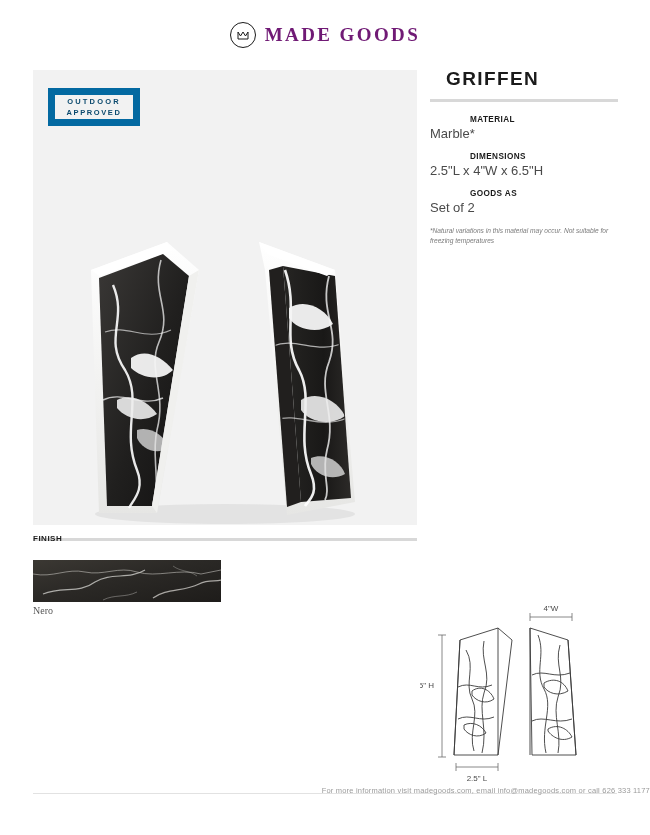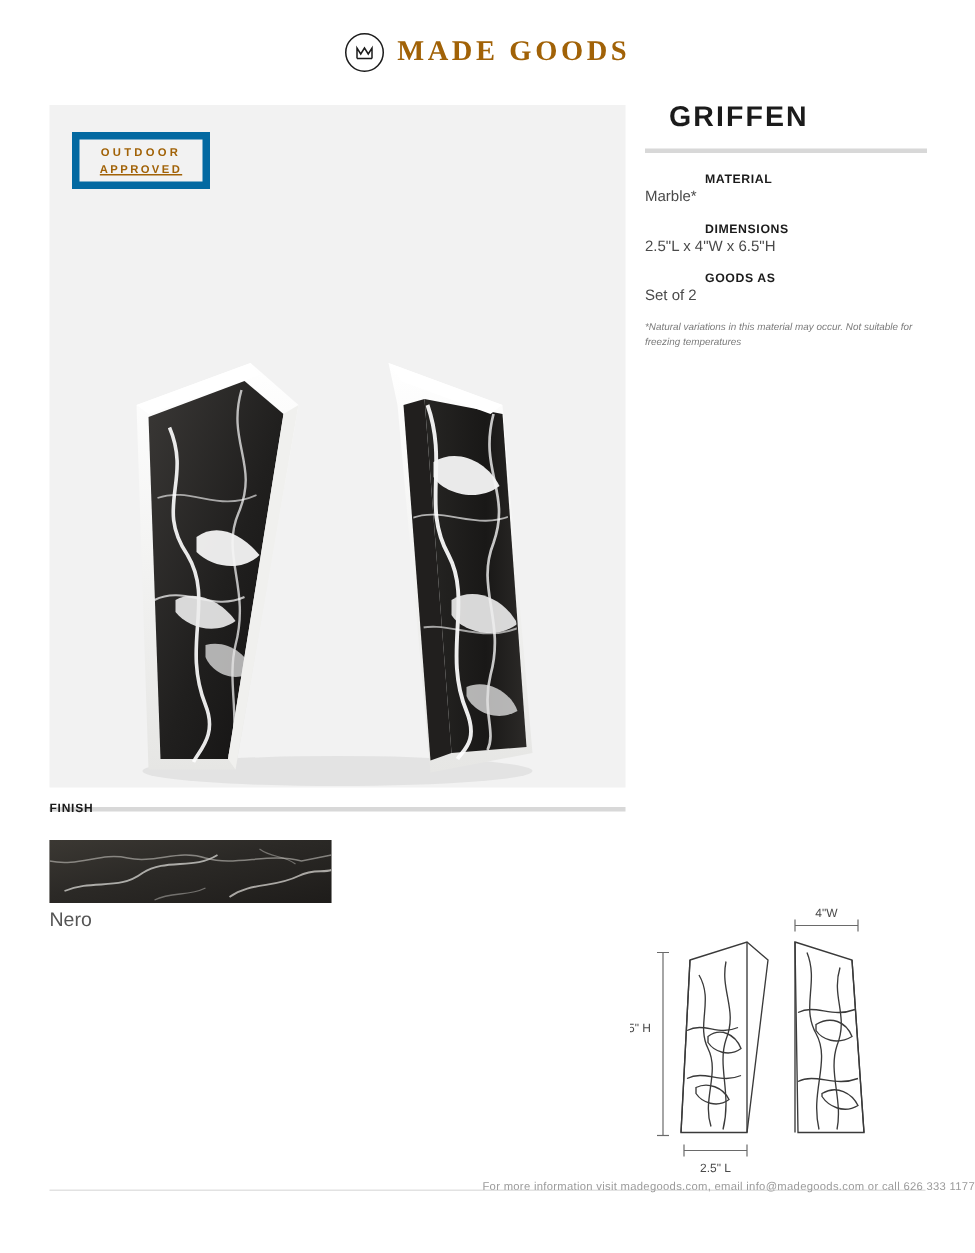--- a/index.html
+++ b/index.html
@@ -36,48 +36,48 @@
     font-size: 10px;
     font-family: "Liberation Serif", serif;
     letter-spacing: -1px;
     color: #1b1b1b;
   }
   .brand-name {
     font-family: "Liberation Serif", serif;
     font-size: 19px;
     letter-spacing: 2.4px;
     font-weight: 700;
-    color: #a16207;
+    color: #701a75;
   }
 
   
   .hero {
     position: absolute;
     left: 33px; top: 70px;
     width: 384px; height: 455px;
     background: #f2f2f2;
     overflow: hidden;
   }
   .badge {
     position: absolute;
     left: 15px; top: 18px;
     width: 92px; height: 38px;
-    border: 5px solid #0369a1;
+    border: 7px solid #0369a1;
     display: flex;
     flex-direction: column;
     align-items: center;
     justify-content: center;
-    color: #a16207;
+    color: #0c4a6e;
     background: rgba(242,242,242,0.6);
   }
   .badge .l1 {
     font-size: 7.5px; letter-spacing: 2.2px; font-weight: 700;
   }
   .badge .l2 {
-    font-size: 7.5px; letter-spacing: 1.6px; font-weight: 700; margin-top: 2px; text-decoration: underline;
+    font-size: 7.5px; letter-spacing: 1.6px; font-weight: 700; margin-top: 2px;
   }
   .bookends {
     position: absolute;
     left: 0; top: 0; width: 100%; height: 100%;
   }
 
   
   .info {
     position: absolute;
     left: 430px; top: 68px;
@@ -104,21 +104,21 @@
   }
   .spec-label {
     font-size: 8.2px;
     font-weight: 700;
     color: #1b1b1b;
     letter-spacing: 0.4px;
     margin-bottom: 2px;
     padding-left: 40px;
   }
   .spec-value {
-    font-size: 10px;
+    font-size: 13px;
     color: #4a4a4a;
     margin-bottom: 11px;
   }
   .footnote {
     font-size: 6.6px;
     font-style: italic;
     color: #7b7b7b;
     line-height: 1.5;
     margin-top: 6px;
   }
@@ -141,22 +141,23 @@
   .swatch {
     position: absolute;
     left: 33px; top: 560px;
     width: 188px; height: 42px;
     overflow: hidden;
     background: #2e2c29;
   }
   .swatch-name {
     position: absolute;
     left: 33px; top: 605px;
-    font-size: 13px;
+    font-size: 10px;
     color: #555;
+    font-family: Liberation Serif, serif;
   }
 
   
   .dim-drawing {
     position: absolute;
     left: 420px; top: 595px;
     width: 210px; height: 195px;
   }
 
   

